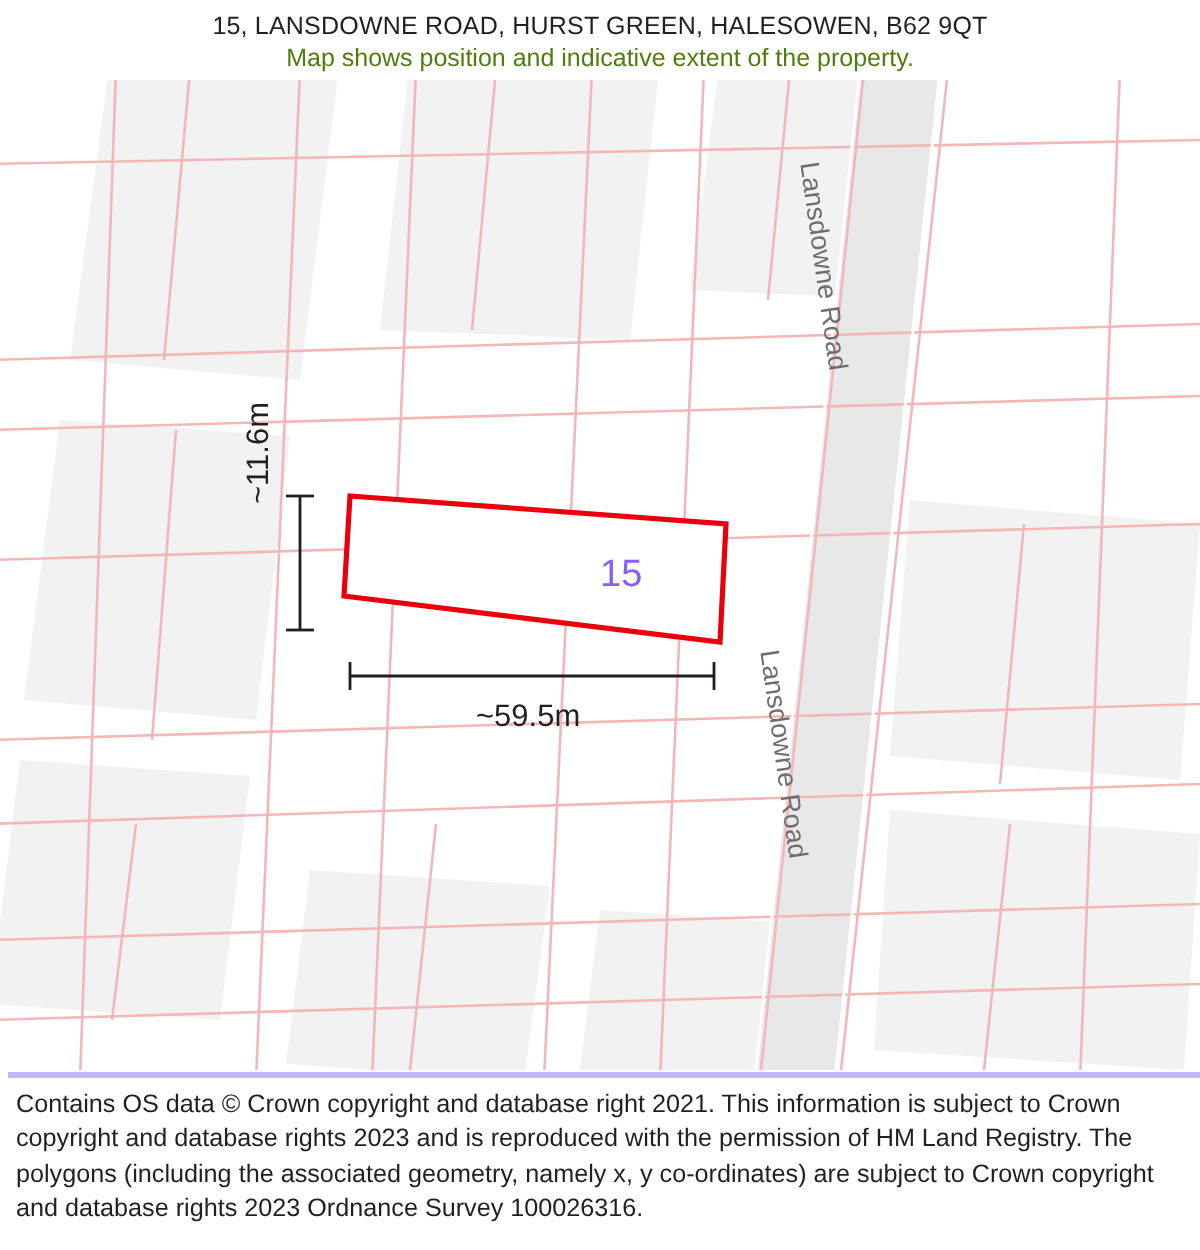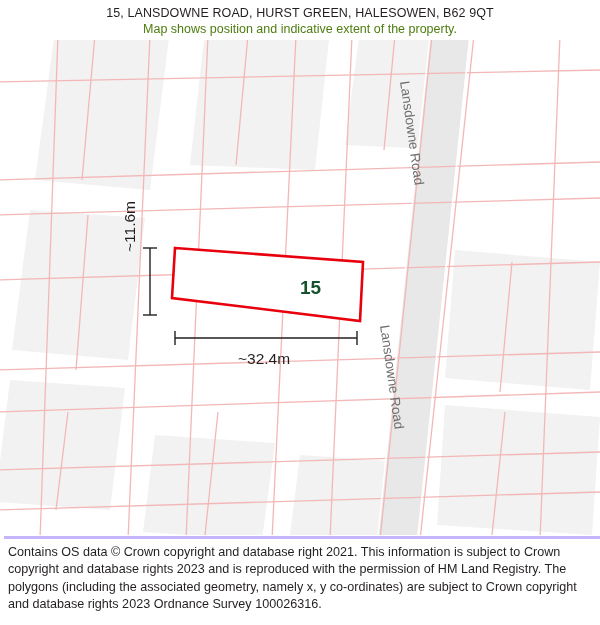--- a/index.html
+++ b/index.html
@@ -67,22 +67,21 @@
     top: 160px;
     font-size: 19px;
     color: #231f20;
     letter-spacing: 0.2px;
   }
   .plot-number {
     position: absolute;
     left: 300px;
     top: 237px;
     font-size: 19px;
-    color: #14532d;
-    font-weight: bold;
+    color: #8b5cf6;
   }
   .dim-width {
     position: absolute;
     left: 238px;
     top: 310px;
     font-size: 15.5px;
     color: #231f20;
   }
   .dim-height {
     position: absolute;
@@ -195,21 +194,21 @@
 
         <g stroke="#231f20" stroke-width="1.4">
           <line x1="150" y1="208" x2="150" y2="275"></line>
           <line x1="143" y1="208" x2="157" y2="208"></line>
           <line x1="143" y1="275" x2="157" y2="275"></line>
         </g>
       </g>
     </svg>
 
     <div class="plot-number">15</div>
-    <div class="dim-width">~32.4m</div>
+    <div class="dim-width">~59.5m</div>
     <div class="dim-height">~11.6m</div>
 
     <div class="road-label" style="left:412px; top:40px; transform: rotate(82deg);">Lansdowne Road</div>
     <div class="road-label" style="left:392px; top:284px; transform: rotate(82deg);">Lansdowne Road</div>
   </div>
 
   <div class="footer">
     <p>Contains OS data © Crown copyright and database right 2021. This information is subject to Crown copyright and database rights 2023 and is reproduced with the permission of HM Land Registry. The polygons (including the associated geometry, namely x, y co-ordinates) are subject to Crown copyright and database rights 2023 Ordnance Survey 100026316.</p>
   </div>
 

